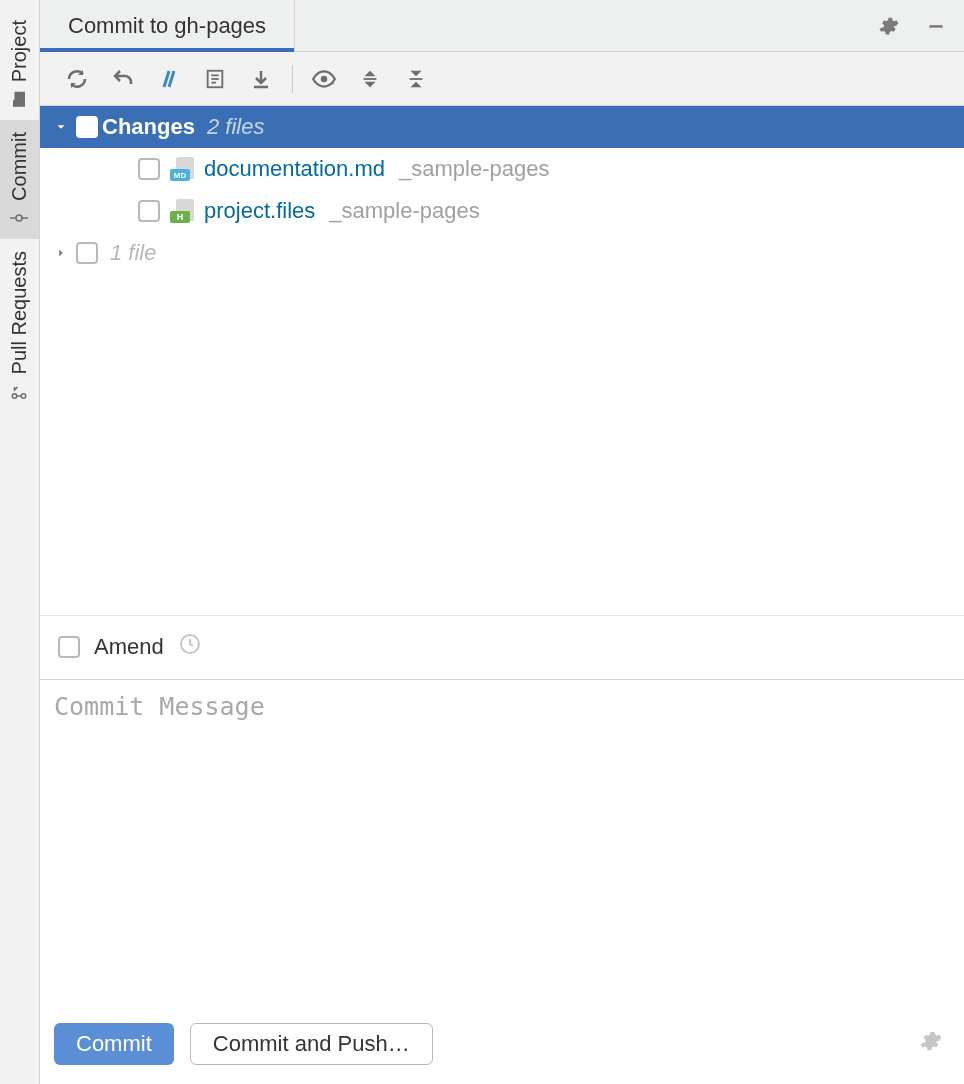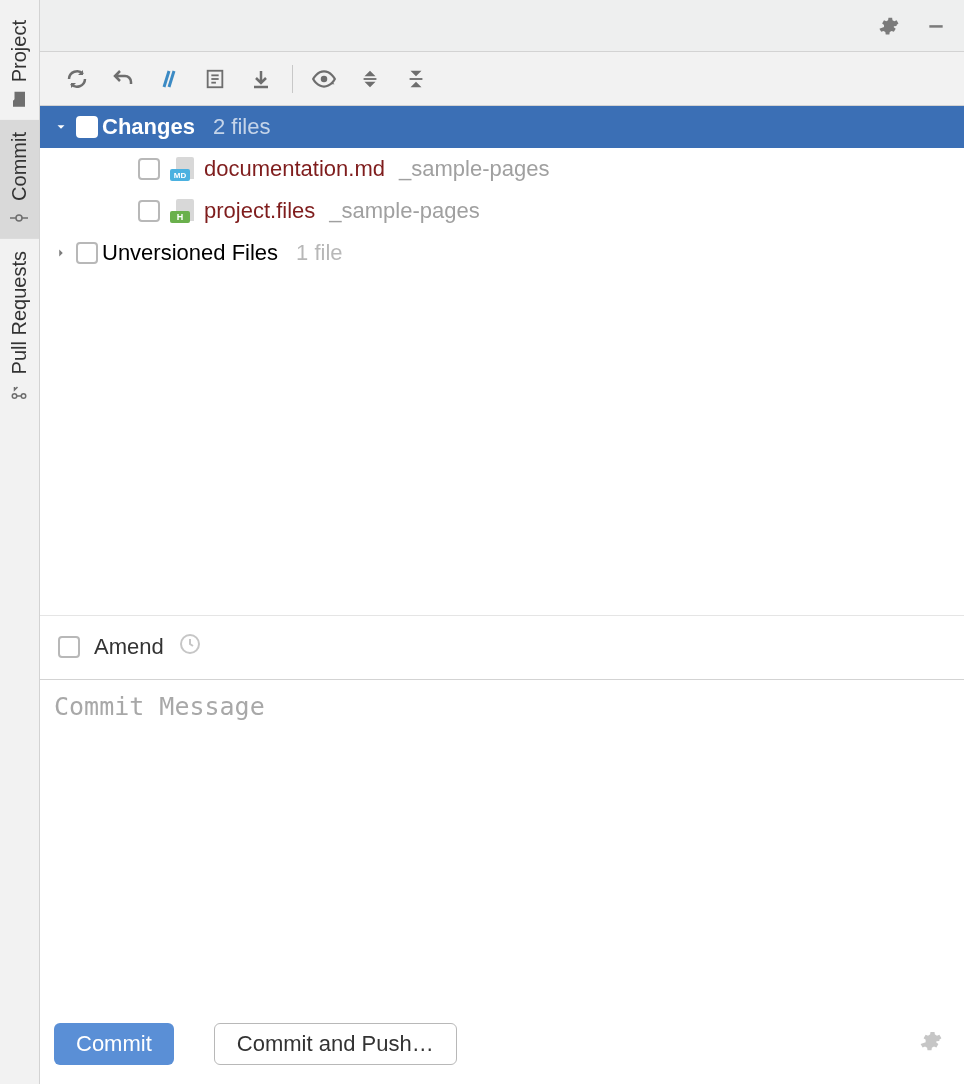--- a/index.html
+++ b/index.html
@@ -87,21 +87,21 @@
   font-size: 22px;
 }
 .node-row.selected { background: #3b6fb5; color: #fff; }
 .arrow { width: 22px; display:flex; align-items:center; justify-content:center; cursor:pointer; }
 .checkbox {
   width: 22px; height: 22px; border: 2px solid #b8b8b8; border-radius: 4px;
   background: #fff; cursor: pointer; flex-shrink: 0;
 }
 .node-row.selected .checkbox { border-color: #fff; }
 .node-label-main { font-weight: 700; }
-.node-label-count { opacity: .7; font-weight: 400; margin-left: 14px; }
+.node-label-count { opacity: .7; font-weight: 400; margin-left: 8px; font-style: italic; }
 .file-row {
   display: flex; align-items: center;
   height: 42px; padding-left: 98px; gap: 10px;
   font-size: 22px;
 }
 .file-icon {
   width: 24px; height: 24px; flex-shrink: 0;
   position: relative;
 }
 .file-icon .page {
@@ -109,21 +109,21 @@
   position: absolute; top: 0; right: 0; border-radius: 2px 2px 0 0;
 }
 .file-icon .badge {
   position: absolute; bottom: 0; left: 0;
   width: 20px; height: 12px; border-radius: 2px;
   font-size: 8px; color: #fff; display:flex;align-items:center;justify-content:center;
   font-weight:700;
 }
 .badge.md { background: #4bb1e0; }
 .badge.html { background: #6ab04c; font-size:9px; }
-.file-name { color: #7f1d1d; }
+.file-name { color: #0369a1; }
 .file-path { color: #a0a0a0; margin-left: 4px; }
 .amend-bar {
   display: flex; align-items: center; gap: 14px;
   padding: 16px 18px 18px 18px;
   border-top: 1px solid #e5e5e5;
   border-bottom: 1px solid #d3d3d3;
   background:#fff;
 }
 .amend-label { font-size: 22px; color: #333; }
 .history-icon { color: #c6c6c6; }
@@ -142,21 +142,21 @@
   padding: 12px 14px 18px 14px; background: #fff;
 }
 .btn {
   height: 42px; padding: 0 22px; border-radius: 6px;
   font-size: 22px; cursor: pointer; display:flex;align-items:center;
 }
 .btn.primary {
   background: #5a8fd6; color: #fff; border: none;
 }
 .btn.secondary {
-  background: #fff; color: #333; border: 1.5px solid #b8b8b8; margin-left: 24px;
+  background: #fff; color: #333; border: 1.5px solid #b8b8b8;
 }
 .button-bar-spacer { flex:1; }
 .gear-btn { color: #c6c6c6; cursor:pointer; padding:8px; }
 </style>
 </head>
 <body>
 
 <div class="sidebar">
   <div class="side-tab">
     <svg width="18" height="18" viewBox="0 0 24 24">
@@ -178,20 +178,23 @@
         <circle cx="6" cy="18" r="3" fill="none" stroke="#6e6e6e" stroke-width="2"></circle>
         <path d="M6 9v6M18 6h-4l4 4" fill="none" stroke="#6e6e6e" stroke-width="2"></path>
       </svg>
     <span>Pull Requests</span>
   </div>
 </div>
 
 <div class="main">
 
   <div class="tab-bar">
+    <div class="tab active">
+      <span>Commit to gh-pages</span>
+    </div>
     <div class="tab-bar-spacer"></div>
     <div class="tab-icon-btn">
       <svg width="22" height="22" viewBox="0 0 24 24">
           <path fill="currentColor" d="M12 8a4 4 0 100 8 4 4 0 000-8zm9.4 4a7.6 7.6 0 00-.1-1.2l2.1-1.6-2-3.4-2.5 1a7.3 7.3 0 00-2-1.2l-.4-2.6h-4l-.4 2.6a7.3 7.3 0 00-2 1.2l-2.5-1-2 3.4 2.1 1.6a7.6 7.6 0 000 2.4L2.6 15l2 3.4 2.5-1c.6.5 1.3.9 2 1.2l.4 2.6h4l.4-2.6c.7-.3 1.4-.7 2-1.2l2.5 1 2-3.4-2.1-1.6c.1-.4.1-.8.1-1.2z"></path>
         </svg>
     </div>
     <div class="tab-icon-btn">
       <svg width="20" height="20" viewBox="0 0 24 24">
           <rect x="4" y="11" width="16" height="3" fill="currentColor"></rect>
         </svg>
@@ -284,21 +287,20 @@
       <span class="file-path">_sample-pages</span>
     </div>
 
     <div class="node-row">
       <span class="arrow">
         <svg width="14" height="14" viewBox="0 0 24 24">
             <path fill="#7b7b7b" d="M9 6l6 6-6 6z"></path>
           </svg>
       </span>
       <span class="checkbox"></span>
-      <span>Unversioned Files</span>
       <span class="node-label-count" style="color:#9a9a9a">1 file</span>
     </div>
   </div>
 
   <div class="amend-bar">
     <span class="checkbox"></span>
     <span class="amend-label">Amend</span>
     <span class="history-icon">
       <svg width="24" height="24" viewBox="0 0 24 24">
           <circle cx="12" cy="12" r="9" fill="none" stroke="currentColor" stroke-width="2"></circle>

